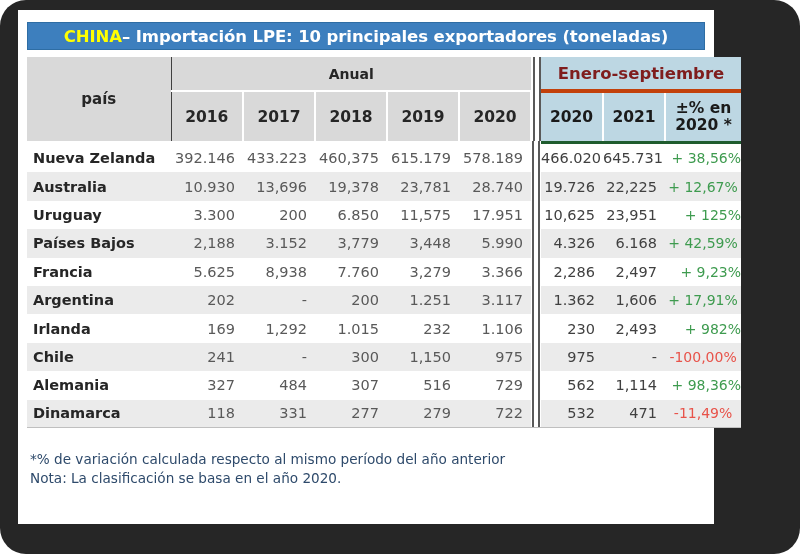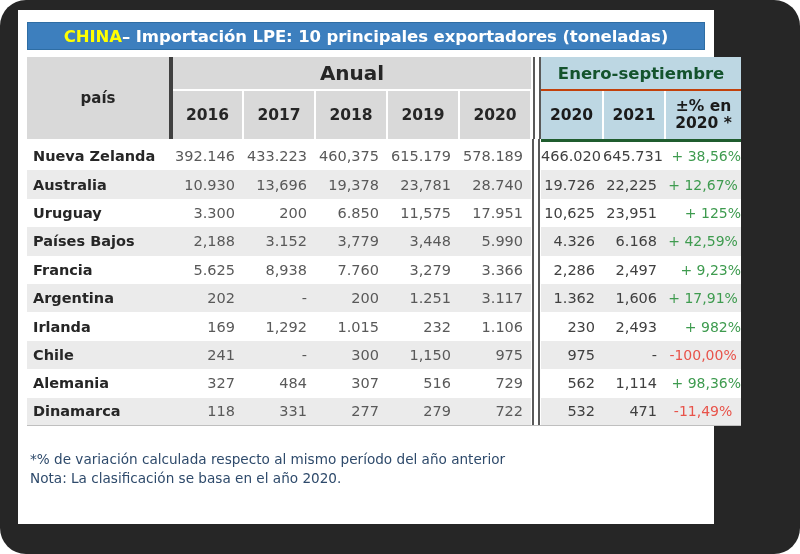--- a/index.html
+++ b/index.html
@@ -70,39 +70,39 @@
   }
 
   th.h-pais {
     width: 144px;
     background: #d9d9d9;
     color: #262626;
     font-size: 15px;
     font-weight: bold;
     text-align: center;
     vertical-align: middle;
-    border-right: 4px solid #404040;
+    border-right: 1px solid #404040;
   }
   th.h-anual {
     background: #d9d9d9;
     color: #262626;
-    font-size: 20px;
+    font-size: 14px;
     font-weight: bold;
     text-align: center;
     height: 32px;
     border-bottom: 2px solid #ffffff;
   }
   th.h-es {
     background: #bdd7e3;
-    color: #14532d;
+    color: #7f1d1d;
     font-size: 16.5px;
     font-weight: bold;
     text-align: center;
     height: 32px;
-    border-bottom: 2px solid #c2410c;
+    border-bottom: 4px solid #c2410c;
   }
   th.h-year {
     background: #d9d9d9;
     color: #262626;
     font-size: 15.5px;
     font-weight: bold;
     text-align: center;
     height: 48px;
     vertical-align: middle;
     border-right: 2px solid #ffffff;

